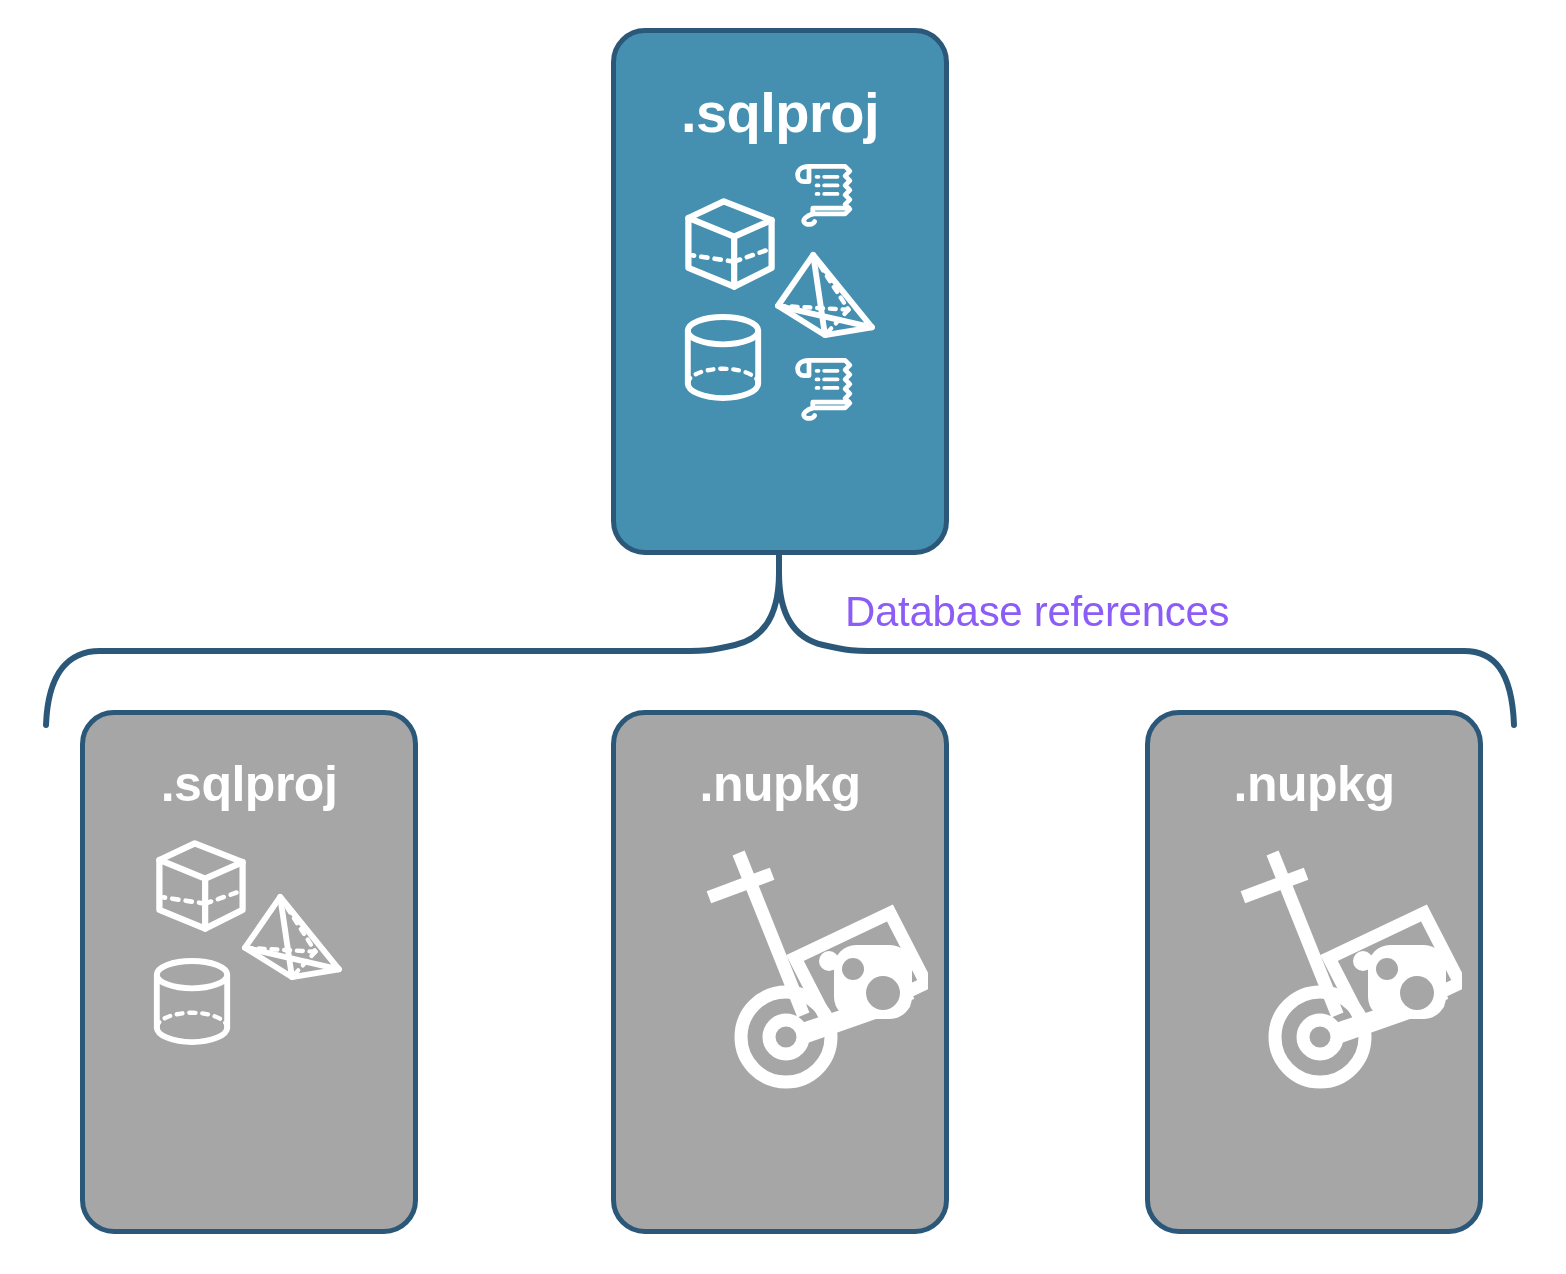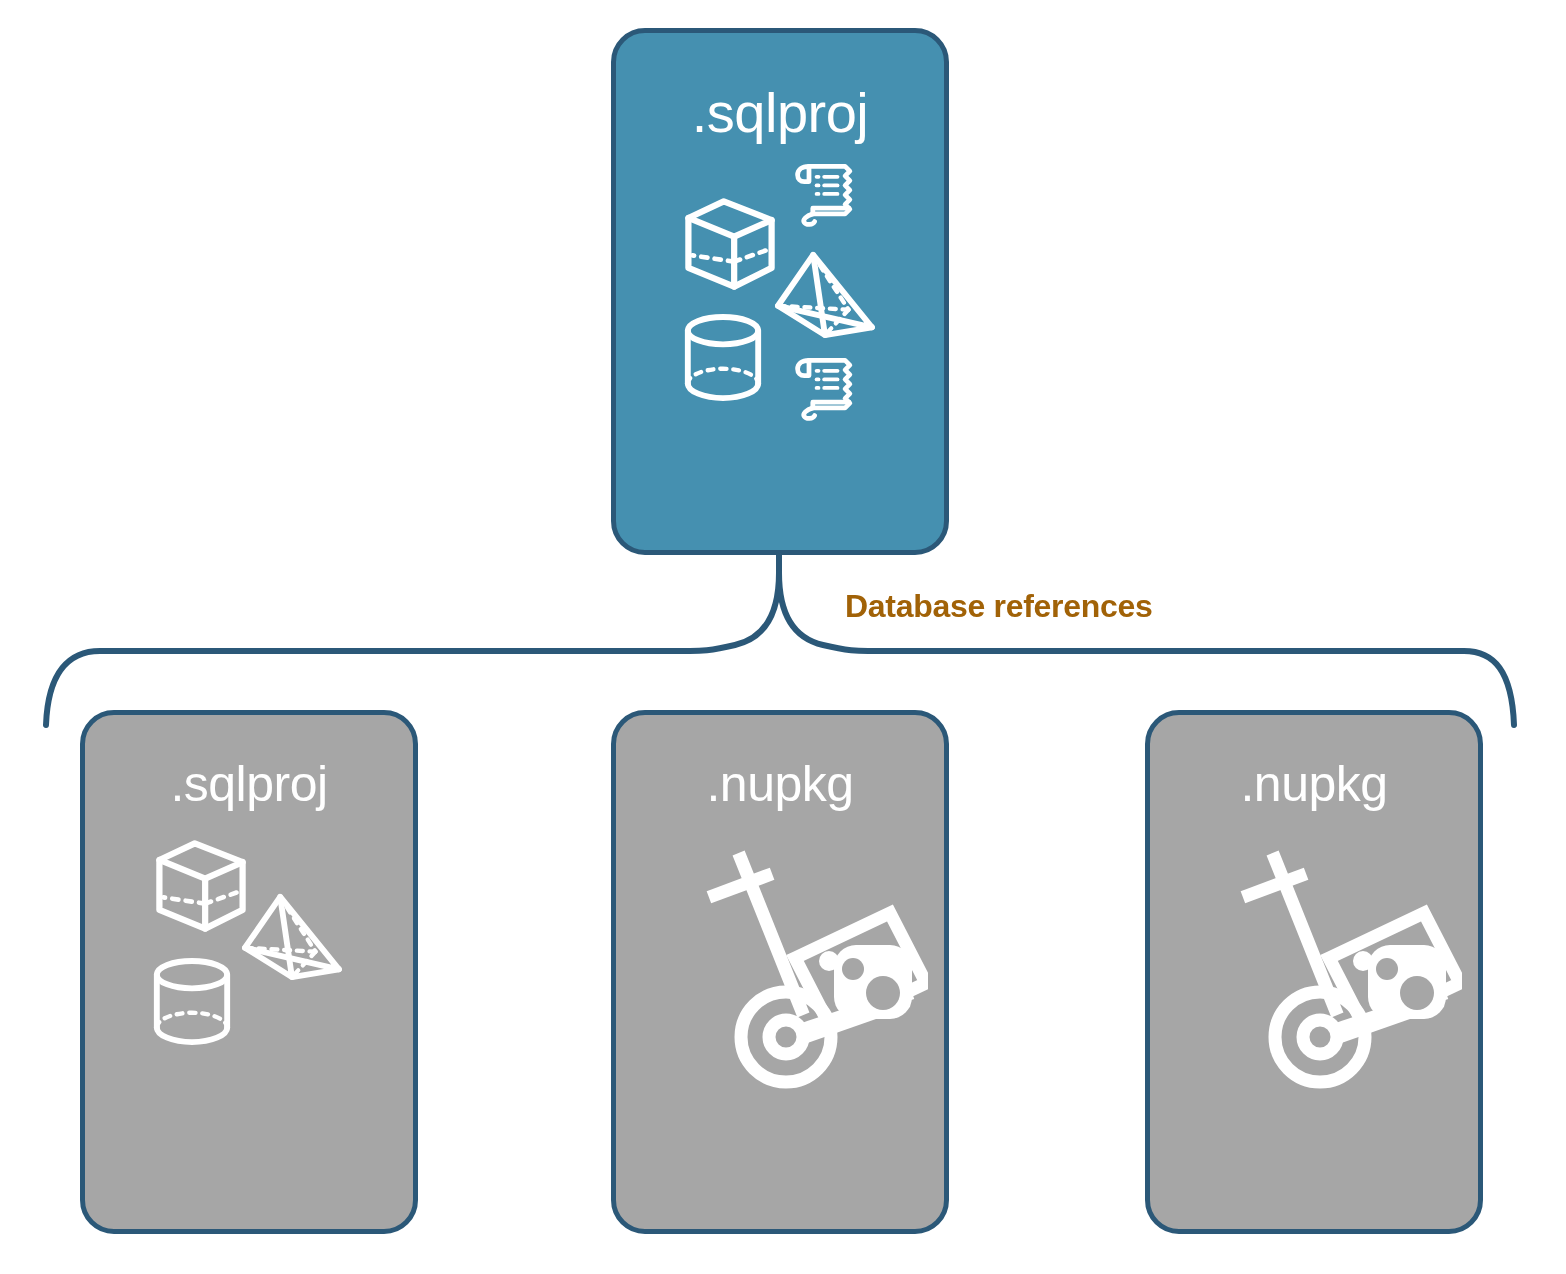--- a/index.html
+++ b/index.html
@@ -20,21 +20,21 @@
   .node {
     position: absolute;
     box-sizing: border-box;
     border-radius: 34px;
     border: 5px solid #2b5878;
     display: flex;
     flex-direction: column;
     align-items: center;
   }
   .node-label {
-    font-weight: normal;
+    font-weight: bold;
     color: #ffffff;
     letter-spacing: -0.5px;
     line-height: 1;
     user-select: none;
   }
   
   #node-root {
     left: 611px;
     top: 28px;
     width: 338px;
@@ -83,23 +83,23 @@
     top: 545px;
     width: 1566px;
     height: 210px;
     pointer-events: none;
   }
   
   #brace-label {
     position: absolute;
     left: 845px;
     top: 588px;
-    font-size: 32px;
-    font-weight: bold;
-    color: #a16207;
+    font-size: 42px;
+    font-weight: normal;
+    color: #8b5cf6;
     letter-spacing: -0.3px;
     white-space: nowrap;
     user-select: none;
   }
 </style>
 </head>
 <body>
 
 <div id="canvas">
 

